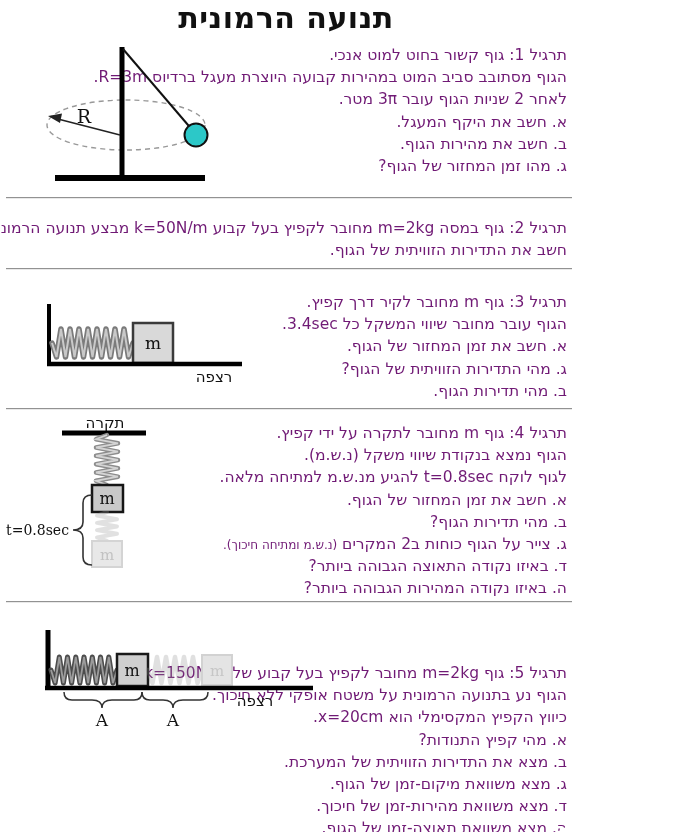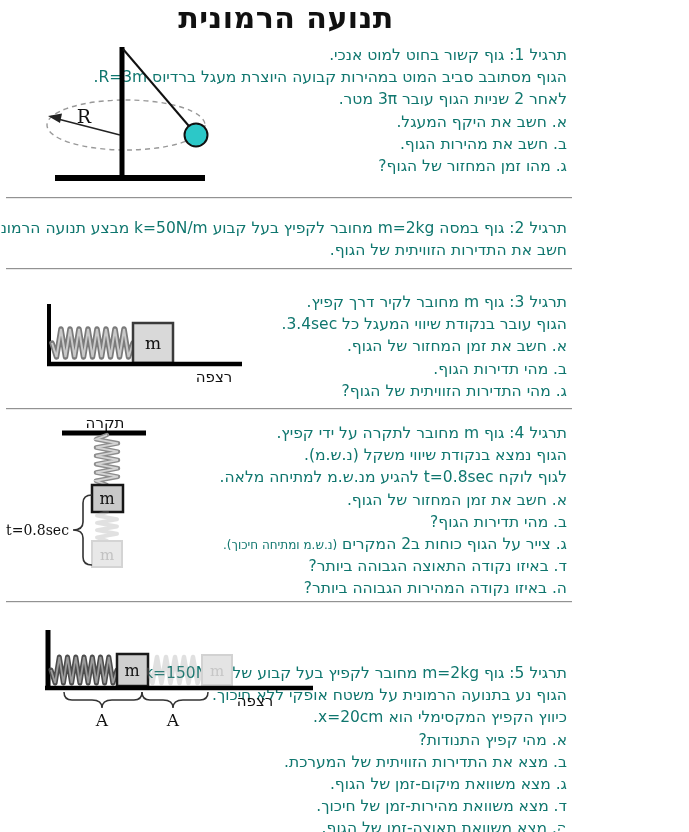--- a/index.html
+++ b/index.html
@@ -2,21 +2,21 @@
 <html lang="he"><head>
 <meta charset="utf-8">
 <style>
   * { margin:0; padding:0; box-sizing:border-box; }
   html,body { background:#ffffff; }
   body { width:689px; height:832px; font-family:"DejaVu Sans", sans-serif; color:#111; }
   .page { position:relative; width:572px; height:832px; background:#fff; overflow:hidden;border-radius:20px; }
   .title { position:absolute; top:0; left:0; right:0; text-align:center;
            font-size:30px; font-weight:bold; letter-spacing:0.5px; direction:rtl; }
   .textblock { position:absolute; direction:rtl; text-align:right; font-size:15.5px;
-               line-height:22.2px; white-space:nowrap; color:#0f766e; }
+               line-height:22.2px; white-space:nowrap; color:#701a75; }
   .line { height:22.2px; }
   .small-note { font-size:12px; }
   .divider { position:absolute; left:6px; width:653px; height:2px;
              border-top:1px solid #929292; border-bottom:1px solid #e9e9e9; }
   svg { position:absolute; overflow:visible; }
   .serif-label { font-family:"DejaVu Serif", serif; }
 </style>
 </head>
 <body>
 
@@ -48,24 +48,24 @@
 
   <div class="textblock" style="top:217px; right:5px;">
     <div class="line">תרגיל 2: גוף במסה m=2kg מחובר לקפיץ בעל קבוע k=50N/m מבצע תנועה הרמונית.</div>
     <div class="line">חשב את התדירות הזוויתית של הגוף.</div>
   </div>
 
   <div class="divider" style="top:268px;"></div>
 
   <div class="textblock" style="top:291px; right:5px;">
     <div class="line">תרגיל 3: גוף m מחובר לקיר דרך קפיץ.</div>
-    <div class="line">הגוף עובר בנקודת שיווי המעגל כל 3.4sec.</div>
+    <div class="line">הגוף עובר מחובר שיווי המשקל כל 3.4sec.</div>
     <div class="line">א. חשב את זמן המחזור של הגוף.</div>
+    <div class="line">ג. מהי התדירות הזוויתית של הגוף?</div>
     <div class="line">ב. מהי תדירות הגוף.</div>
-    <div class="line">ג. מהי התדירות הזוויתית של הגוף?</div>
   </div>
 
   <svg style="left:33px; top:296px;" width="215" height="105" viewBox="0 0 215 105">
     <line x1="16" y1="8" x2="16" y2="70" stroke="#000" stroke-width="4"></line>
     <g>
       <path stroke="#7b7b7b" stroke-width="5.5" fill="none" stroke-linejoin="round" stroke-linecap="round" d="M 19 47 L 23.5 61.0 L 28.0 33.0 L 32.5 61.0 L 37.0 33.0 L 41.5 61.0 L 46.0 33.0 L 50.5 61.0 L 55.0 33.0 L 59.5 61.0 L 64.0 33.0 L 68.5 61.0 L 73.0 33.0 L 77.5 61.0 L 82.0 33.0 L 86.5 61.0 L 91.0 33.0 L 95.5 61.0 L 100 47"></path>
       <path stroke="#c9c9c9" stroke-width="2" fill="none" d="M 19 47 L 23.5 61.0 L 28.0 33.0 L 32.5 61.0 L 37.0 33.0 L 41.5 61.0 L 46.0 33.0 L 50.5 61.0 L 55.0 33.0 L 59.5 61.0 L 64.0 33.0 L 68.5 61.0 L 73.0 33.0 L 77.5 61.0 L 82.0 33.0 L 86.5 61.0 L 91.0 33.0 L 95.5 61.0 L 100 47"></path>
     </g>
     <rect x="100" y="27" width="40" height="40" fill="#d9d9d9" stroke="#3a3a3a" stroke-width="2.5"></rect>
     <text x="120" y="53" font-size="17" text-anchor="middle" class="serif-label" fill="#111">m</text>

